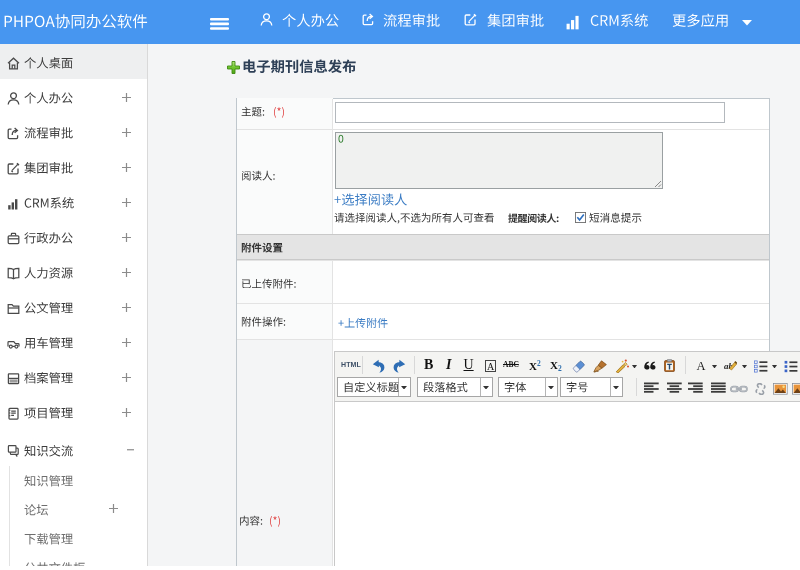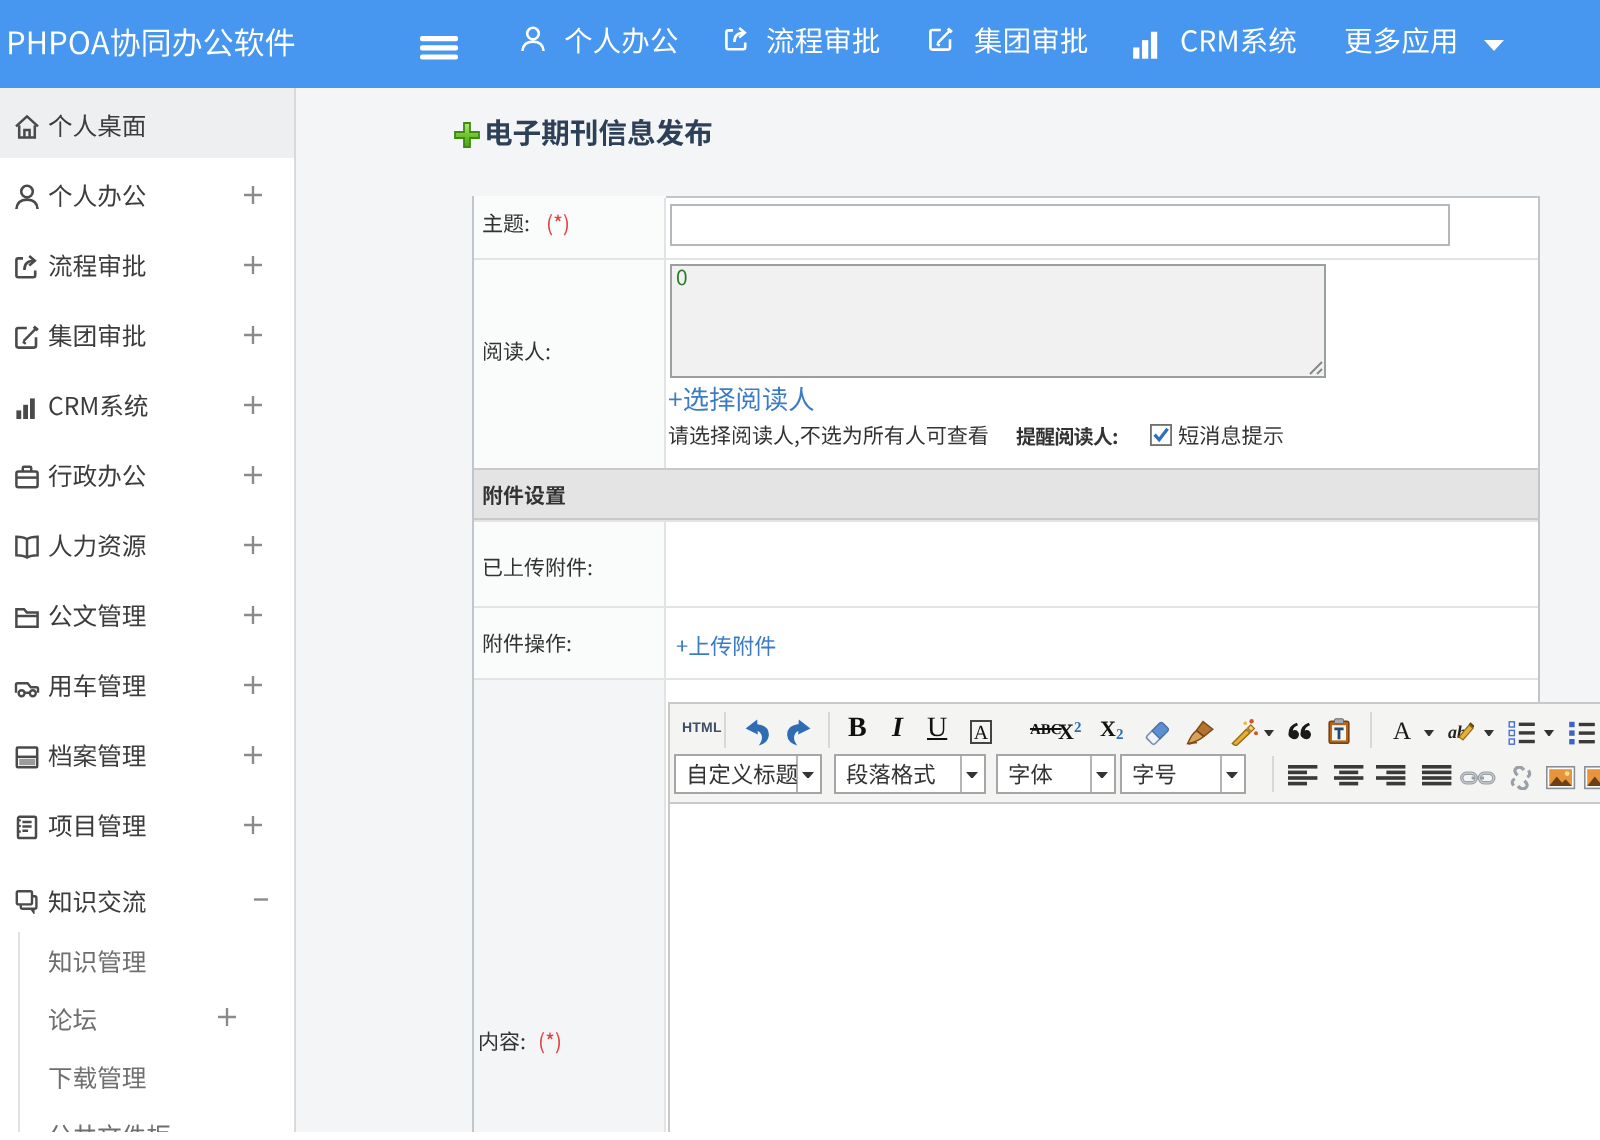--- a/index.html
+++ b/index.html
@@ -318,21 +318,21 @@
     </g>
   </svg>
 <div style="position:absolute;left:414px;top:356px;width:1px;height:18px;background:#d8d8d8"></div>
 <div class="abs" style="left:424px;top:357px;font:bold 14px 'Liberation Serif',serif;color:#111">B</div>
 <div class="abs" style="left:446px;top:357px;font:italic bold 14px 'Liberation Serif',serif;color:#111">I</div>
 <div class="abs" style="left:463.5px;top:357px;font:14px 'Liberation Serif',serif;color:#111;text-decoration:underline">U</div>
 <svg style="position:absolute;left:484.5px;top:359.5px" width="11" height="12" viewBox="0 0 11 12">
     <rect x="0.5" y="0.5" width="10" height="11" fill="none" stroke="#444"></rect>
     <text x="5.5" y="9.6" font-family="Liberation Serif" font-size="10" fill="#111" text-anchor="middle">A</text>
   </svg>
-<div class="abs" style="left:515px;top:360px;font:bold 7.5px 'Liberation Serif',serif;color:#111;text-decoration:line-through">ABC</div>
+<div class="abs" style="left:503px;top:360px;font:bold 7.5px 'Liberation Serif',serif;color:#111;text-decoration:line-through">ABC</div>
 <div class="abs" style="left:529px;top:359px;font:bold 11px 'Liberation Serif',serif;color:#111">X<span style="font-size:7.5px;vertical-align:3.5px;color:#2f6fad">2</span></div>
 <div class="abs" style="left:550px;top:359px;font:bold 11px 'Liberation Serif',serif;color:#111">X<span style="font-size:7.5px;vertical-align:-1.5px;color:#2f6fad">2</span></div>
 <svg style="position:absolute;left:572px;top:359.5px" width="13" height="13" viewBox="0 0 13 13">
     <g transform="rotate(-45 6.5 6.5)">
       <rect x="1" y="4" width="11" height="5.6" rx="1.2" fill="#eef2fa" stroke="#7a8ab0" stroke-width="0.8"></rect>
       <path d="M5.5 4 h5.3 q1.2 0 1.2 1.2 v3.2 q0 1.2 -1.2 1.2 h-5.3 Z" fill="#5b8fd4" stroke="#4a6f9f" stroke-width="0.6"></path>
     </g>
   </svg>
 <svg style="position:absolute;left:593px;top:359.5px" width="14" height="13" viewBox="0 0 14 13">
     <path d="M8.5 0.8 L13.4 4.6 L9 8.2 L5.2 5.2 Z" fill="#b5722e" stroke="#7a4a14" stroke-width="0.7"></path>

